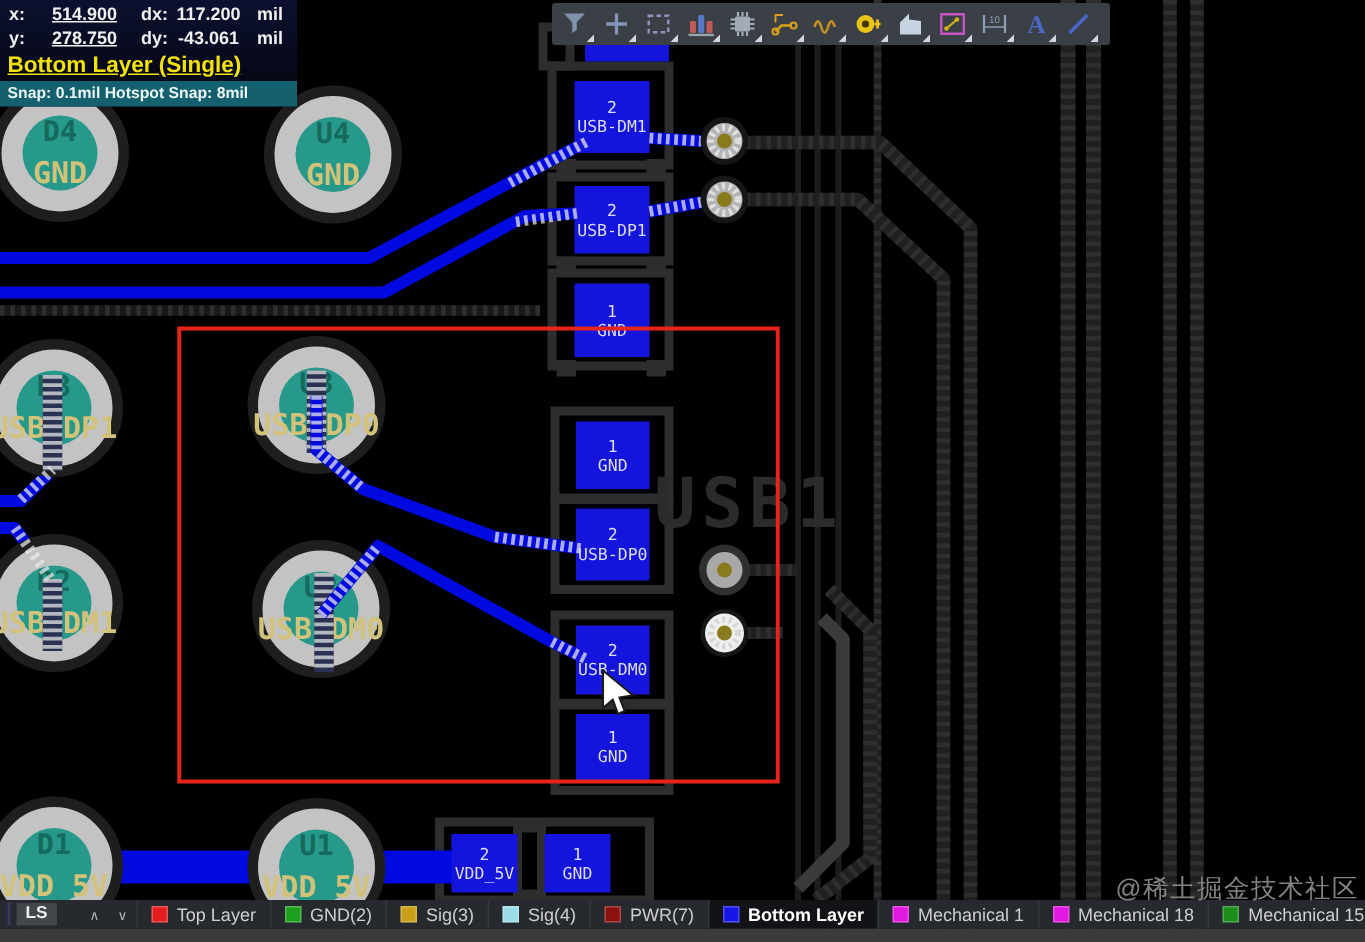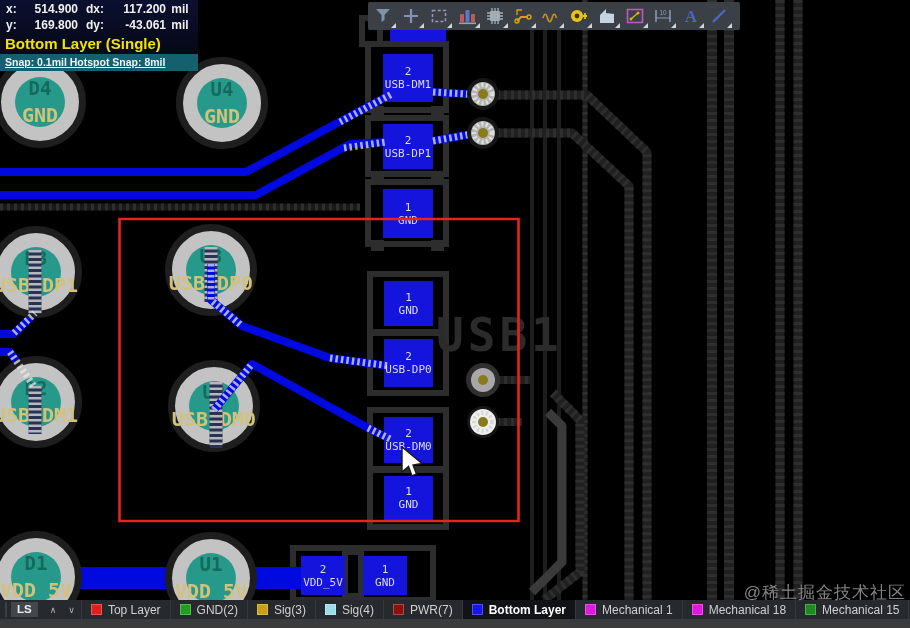--- a/index.html
+++ b/index.html
@@ -34,43 +34,43 @@
   .rect-pad{position:absolute;background:var(--pad-blue,#1414dc);display:flex;
     flex-direction:column;align-items:center;justify-content:center;line-height:1.2;
     color:#dcdcf2;font:11px "DejaVu Sans Mono",monospace;}
   .rect-pad span{white-space:nowrap;}
   #cursor{position:absolute;left:400px;top:446px;z-index:20;}
   
   #hud{position:absolute;left:0;top:0;width:198px;z-index:30;
     background:linear-gradient(180deg,#0b1030,#05060d);}
   .ov-row{display:flex;font:bold 12px "Liberation Sans",sans-serif;color:#f0f0f0;
     padding:2px 4px 0 6px;}
-  .ov-row .lab{width:16px;} .ov-row .val{width:56px;text-align:right;}
-  .ov-row .dlab{width:34px;text-align:center;} .ov-row .dval{width:54px;text-align:right;}
+  .ov-row .lab{width:16px;} .ov-row .val{width:56px;text-align:right;text-decoration:underline;}
+  .ov-row .dlab{width:34px;text-align:right;} .ov-row .dval{width:54px;text-align:center;}
   .ov-row .unit{width:28px;text-align:center;}
   #hud .layer-mode{color:var(--accent-yellow,#f2e206);font:bold 15px "Liberation Sans",sans-serif;
-    padding:3px 5px 2px 5px;}
+    padding:3px 5px 2px 5px;text-decoration:underline;}
   #hud .snap{background:var(--snap-bar-teal,#14606e);color:#eaf6f8;
-    font:bold 10.5px "Liberation Sans",sans-serif;padding:2px 19px 3px 5px;text-decoration:underline;}
+    font:bold 10.5px "Liberation Sans",sans-serif;padding:2px 19px 3px 5px;}
   
   #toolbar{position:absolute;left:368px;top:2px;width:372px;height:28px;z-index:30;
     background:var(--toolbar-bg,#3b4046);border-radius:2px;display:flex;align-items:center;
     padding:0 1px;box-sizing:border-box;}
   .tool{position:relative;width:28px;height:26px;display:flex;align-items:center;
     justify-content:center;}
   .tool svg{width:20px;height:20px;display:block;}
   .tool .dd{position:absolute;right:1px;bottom:1px;width:0;height:0;
     border-right:5px solid #d2d6da;border-top:5px solid transparent;}
   
   #layer-bar{position:absolute;left:0;top:600px;width:910px;height:19px;z-index:35;
     background:var(--tabbar-bg,#26292d);display:flex;align-items:center;overflow:hidden;}
   .ls-swatch{width:26px;height:13px;background:#0000f0;border:1px solid #3c3f44;
     margin:0 4px 0 5px;}
   .ls-btn{background:#42474c;color:#ececec;font:bold 11.5px "Liberation Sans",sans-serif;
-    padding:1px 6px 2px 6px;margin-right:6px;}
+    padding:1px 6px 2px 6px;margin-right:16px;}
   .chev{color:#b4b4b4;font:9px "Liberation Sans",sans-serif;padding:0 6px;}
   .ltab{display:flex;align-items:center;gap:6px;padding:0 9px;height:100%;
     border-left:1px solid #35383c;color:#cfcfcf;
     font:12px "Liberation Sans",sans-serif;white-space:nowrap;}
   .ltab.active{background:#111316;color:#fff;font-weight:bold;}
   .ltab .sw{width:11px;height:11px;flex:none;border:1px solid rgba(255,255,255,.25);
     box-sizing:border-box;}
   #bottom-strip{position:absolute;left:0;top:619px;width:910px;height:9px;
     background:#3b3b3b;z-index:34;}
   #watermark{position:absolute;right:4px;top:581px;z-index:40;color:#8f8f8f;opacity:.92;
@@ -296,21 +296,21 @@
   <div id="hud">
     <div class="ov-row">
       <span class="lab">x:</span>
       <span class="val">514.900</span>
       <span class="dlab">dx:</span>
       <span class="dval">117.200</span>
       <span class="unit">mil</span>
     </div>
     <div class="ov-row">
       <span class="lab">y:</span>
-      <span class="val">169.800</span>
+      <span class="val">278.750</span>
       <span class="dlab">dy:</span>
       <span class="dval">-43.061</span>
       <span class="unit">mil</span>
     </div>
     <div class="layer-mode">Bottom Layer (Single)</div>
     <div class="snap">Snap: 0.1mil Hotspot Snap: 8mil</div>
   </div>
 
   <div id="toolbar">
       <div class="tool">

